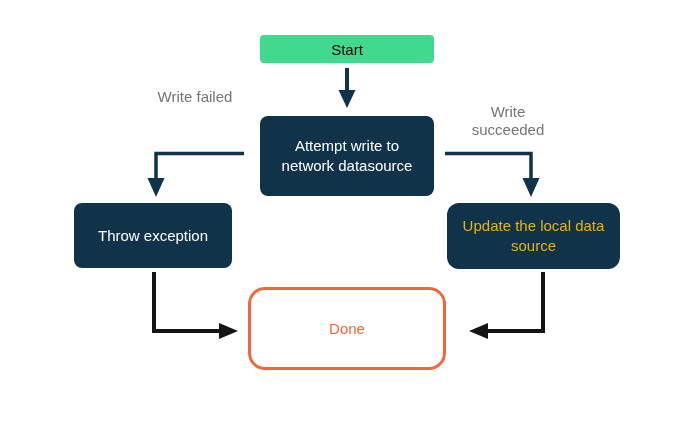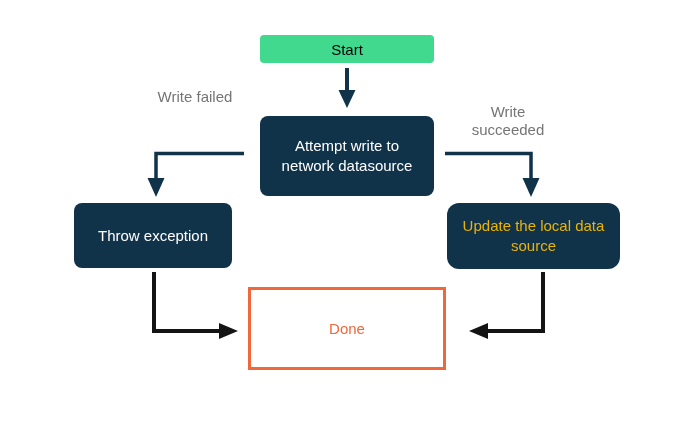--- a/index.html
+++ b/index.html
@@ -11,20 +11,21 @@
     font-family: "Liberation Sans", sans-serif;
     overflow: hidden;
   }
   .node {
     position: absolute;
     box-sizing: border-box;
     display: flex;
     align-items: center;
     justify-content: center;
     text-align: center;
+    border-radius: 17px;
   }
   .node-start {
     left: 260px; top: 35px; width: 174px; height: 28px;
     background: var(--color-green);
     color: #000000;
     border-radius: 4px;
     font-size: 15px;
   }
   .node-attempt {
     left: 260px; top: 116px; width: 174px; height: 80px;

